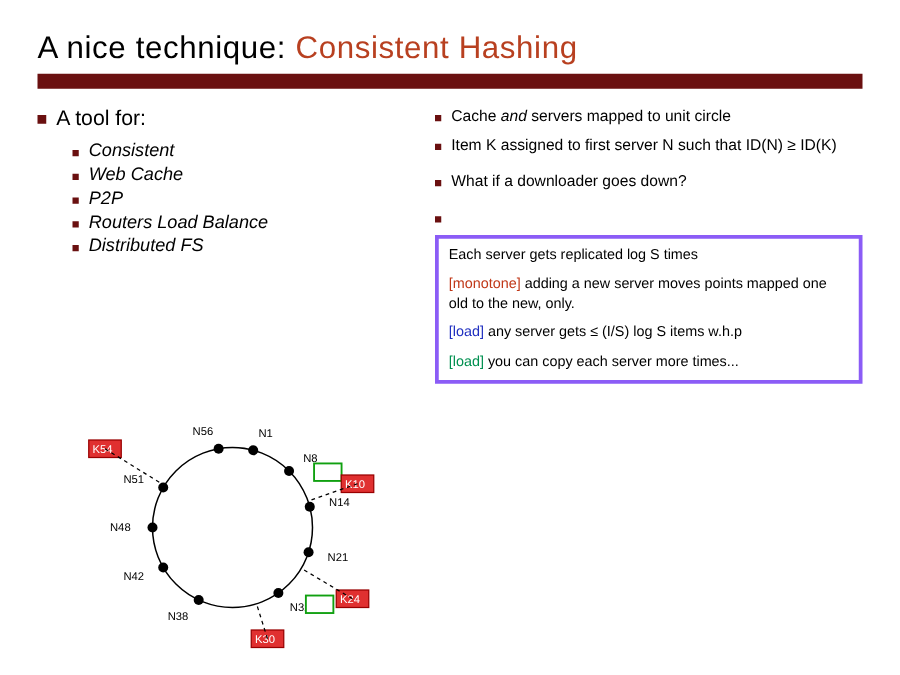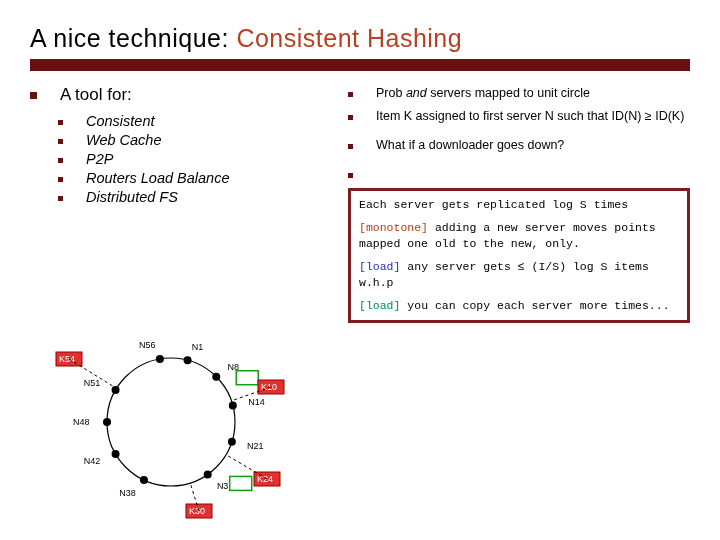--- a/index.html
+++ b/index.html
@@ -19,49 +19,48 @@
   .title .accent { color: #b84020; }
   .rule {
     height: 12px;
     background: #6a1010;
     margin-top: 2px;
     margin-bottom: 14px;
   }
   .cols { display: flex; gap: 18px; }
   .left { flex: 0 0 300px; }
   .right { flex: 1; }
-  .bullet-row { display: flex; align-items: flex-start; gap: 23px; margin-bottom: 8px; }
+  .bullet-row { display: flex; align-items: flex-start; gap: 8px; margin-bottom: 8px; }
   .sq { width: 7px; height: 7px; background: #6a1010; flex: 0 0 7px; margin-top: 7px; }
   .sq-sm { width: 5px; height: 5px; background: #6a1010; flex: 0 0 5px; margin-top: 7px; }
   .lvl1 { font-size: 17px; color: #000; }
   .lvl2 { font-size: 14.5px; font-style: italic; color: #000; }
   .sub { margin-left: 28px; margin-top: 4px; }
   .sub .bullet-row { margin-bottom: 3px; }
   .rb { font-size: 12.5px; line-height: 1.35; }
   .rb .it { font-style: italic; }
   .rb-list .bullet-row { margin-bottom: 6px; }
   .rb-list .gap { height: 6px; }
   .box {
-    border: 3px solid #7f1d1d;
+    border: 3px solid #8b5cf6;
     padding: 6px 8px;
     margin-top: 10px;
     font-size: 11.5px;
     line-height: 1.35;
-    font-family: Liberation Mono, monospace;
   }
   .box p { margin-bottom: 8px; }
   .box p:last-child { margin-bottom: 0; }
   .tag-mono { color: #c03818; }
   .tag-bal { color: #c02090; }
   .tag-load { color: #2030c0; }
   .tag-scale { color: #009050; }
   
   .diagram {
     position: absolute;
-    left: 36px; bottom: 18px;
+    left: 51px; bottom: 18px;
     width: 270px; height: 200px;
   }
   .diagram svg { width: 100%; height: 100%; }
   .nodelabel { font: 9px Verdana, sans-serif; fill: #000; }
   .srvbox { fill: #fff; stroke: #10a010; stroke-width: 1.5; }
   .keybox { fill: #e03030; stroke: #900; stroke-width: 1; }
   .keytext { font: 9px Verdana, sans-serif; fill: #fff; }
 </style>
 </head>
 <body>
@@ -99,21 +98,21 @@
           <div class="sq-sm"></div>
           <div class="lvl2">Distributed FS</div>
         </div>
     </div>
   </div>
 
   <div class="right">
     <div class="rb-list">
       <div class="bullet-row">
         <div class="sq-sm"></div>
-        <div class="rb"><span>Prob </span><span class="it">and</span><span> servers mapped to unit circle</span></div>
+        <div class="rb"><span>Cache </span><span class="it">and</span><span> servers mapped to unit circle</span></div>
       </div>
       <div class="bullet-row">
         <div class="sq-sm"></div>
         <div class="rb"><span>Item K assigned to first server N such that ID(N) ≥ ID(K)</span></div>
       </div>
       <div class="gap"></div>
       <div class="bullet-row">
         <div class="sq-sm"></div>
         <div class="rb"><span>What if a downloader goes down?</span></div>
       </div>

